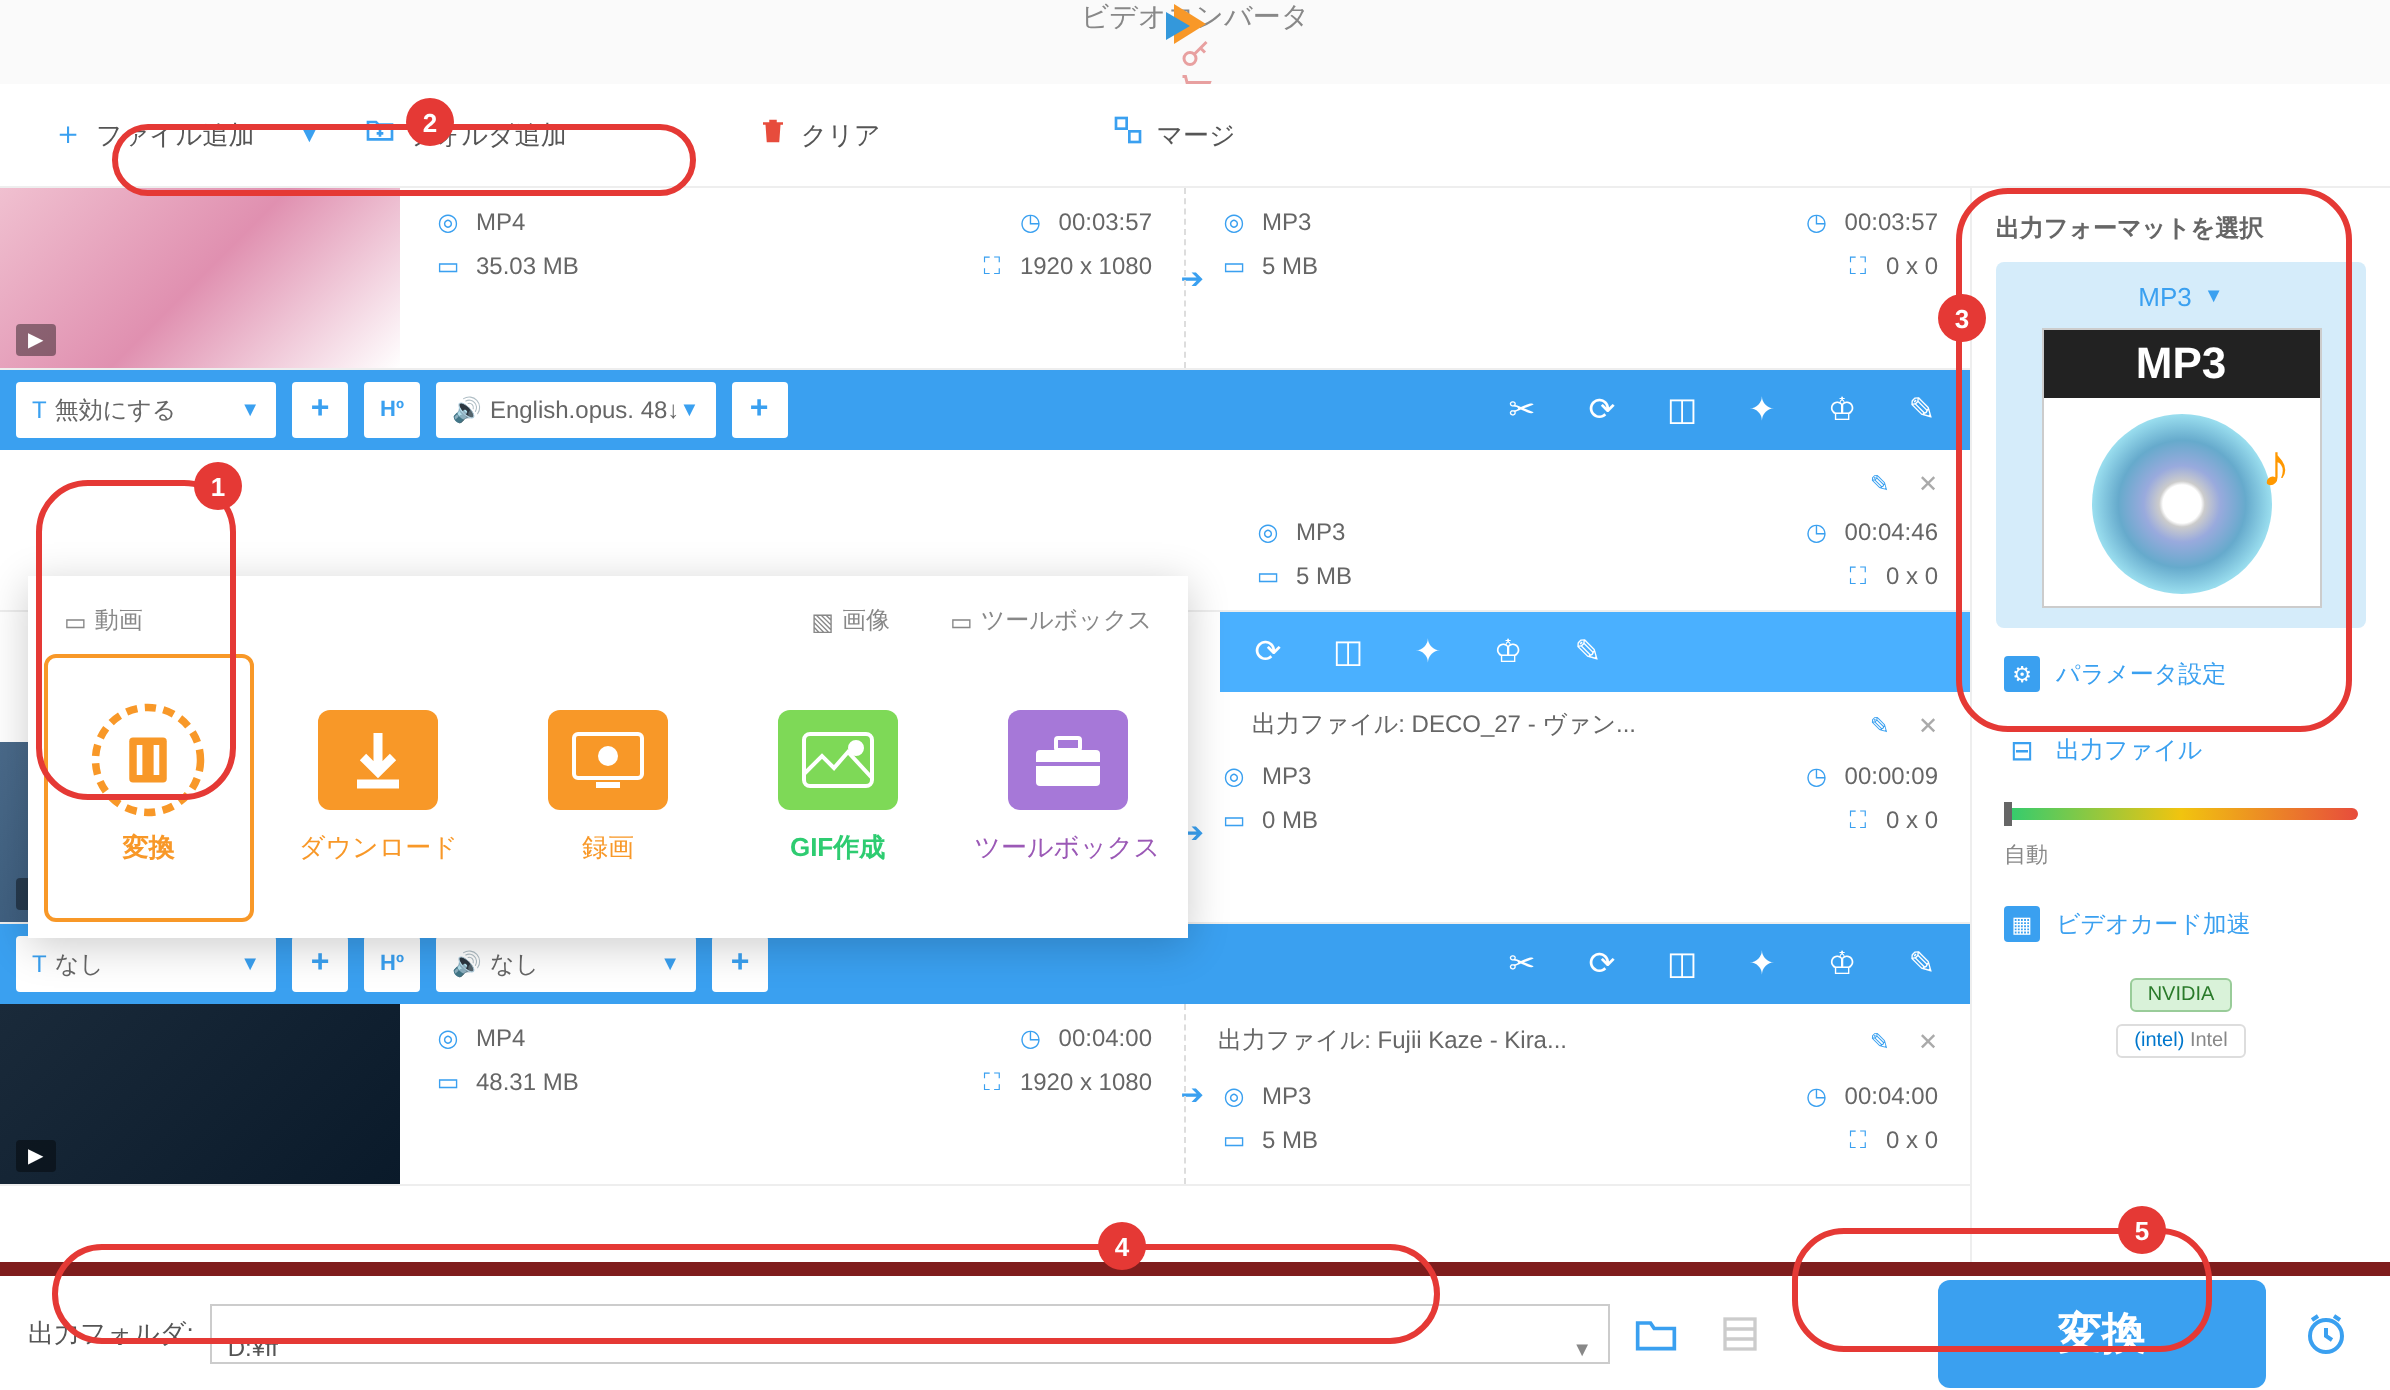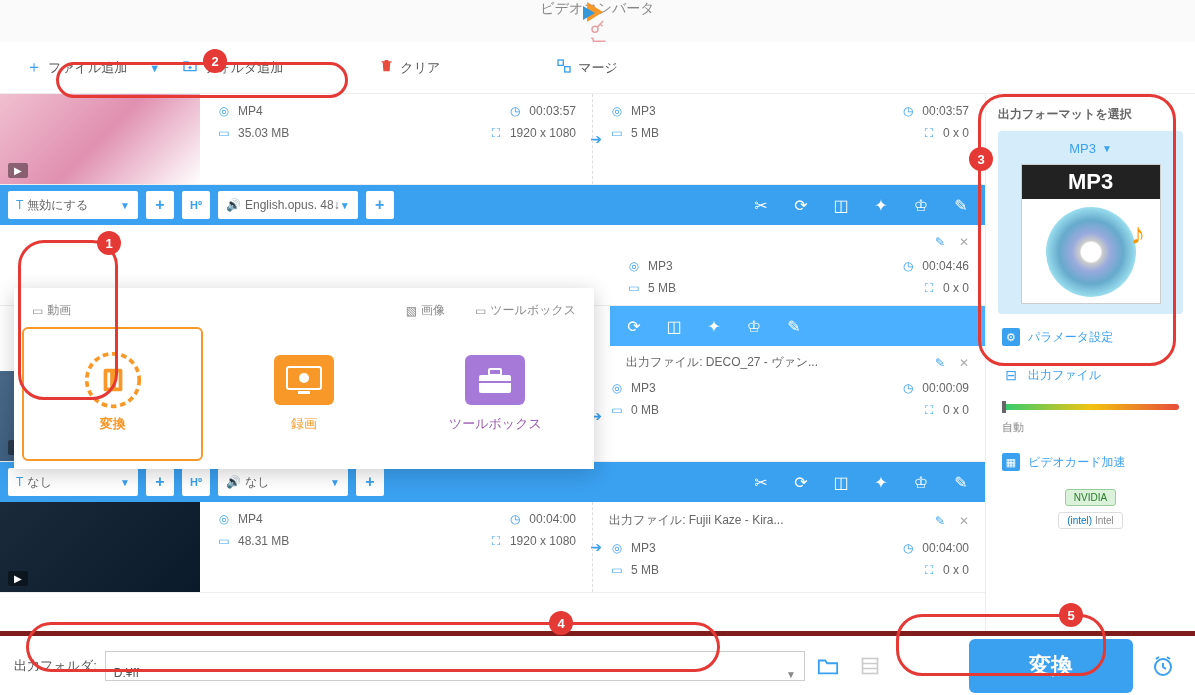--- a/index.html
+++ b/index.html
@@ -70,21 +70,21 @@
 
 .slider { height: 6px; background: linear-gradient(90deg, #2ecc71, #f1c40f, #e74c3c); border-radius: 3px; position: relative; margin: 6px 4px 2px; }
 .slider::after { content: ""; position: absolute; left: 0; top: -3px; width: 4px; height: 12px; background: #666; }
 .slider-lbl { font-size: 11px; color: #888; margin: 0 4px 4px; }
 
 .gpu-row { display: flex; align-items: center; gap: 6px; font-size: 11px; color: #888; margin-top: 4px; flex-direction: column; }
 .gpu-row .badge { padding: 2px 8px; border: 1px solid #ddd; border-radius: 3px; font-size: 10px; }
 .gpu-row .nv { background: #d9f2d9; color: #2a7a2a; border-color: #9c9; }
 
 
-.bottombar { height: 64px; display: flex; align-items: center; padding: 0 14px; gap: 12px; background: #fff; border-top: 5px solid #7f1d1d; }
+.bottombar { height: 64px; display: flex; align-items: center; padding: 0 14px; gap: 12px; background: #fff; border-top: 7px solid #7f1d1d; }
 .outfolder { display: flex; align-items: center; gap: 8px; font-size: 13px; color: #555; flex: 1; }
 .outfolder select, .outfolder .path { flex: 1; height: 30px; border: 1px solid #ccc; padding: 0 8px; font-size: 12px; display: flex; align-items: flex-end; justify-content: space-between; cursor: pointer; }
 .folderic { width: 30px; height: 30px; display: flex; align-items: center; justify-content: center; color: #3aa0f0; font-size: 18px; cursor: pointer; }
 .bigbtn { background: #3aa0f0; color: #fff; font-size: 22px; font-weight: bold; padding: 12px 60px; border-radius: 6px; cursor: pointer; }
 .clockbtn { width: 36px; height: 36px; display: flex; align-items: center; justify-content: center; color: #3aa0f0; font-size: 22px; cursor: pointer; }
 
 
 .popover { position: absolute; left: 14px; top: 194px; width: 580px; background: #fff; box-shadow: 0 4px 20px rgba(0,0,0,0.2); z-index: 50; padding: 10px; }
 .popover .tabs { display: flex; gap: 30px; font-size: 12px; color: #888; padding: 4px 8px 10px; }
 .popover .tabs .tab { display: flex; align-items: center; gap: 4px; }
@@ -395,30 +395,48 @@
             <div class="ticon" style="background:transparent">
               <svg width="64" height="64" viewBox="0 0 64 64">
                   <circle cx="32" cy="32" r="28" fill="none" stroke="#f89828" stroke-width="4" stroke-dasharray="6 4"></circle>
                   <rect x="22" y="20" width="20" height="24" rx="2" fill="#f89828"></rect>
                   <rect x="26" y="24" width="3" height="16" fill="#fff"></rect>
                   <rect x="35" y="24" width="3" height="16" fill="#fff"></rect>
                 </svg>
             </div>
             <span class="lbl">変換</span>
           </div>
+          <div class="tile dl">
+            <div class="ticon" style="background:#f89828">
+              <svg width="36" height="36" viewBox="0 0 24 24" fill="#fff">
+                  <path d="M12 3v12M7 11l5 5 5-5M5 20h14" stroke="#fff" stroke-width="3" fill="none"></path>
+                </svg>
+            </div>
+            <span class="lbl">ダウンロード</span>
+          </div>
           <div class="tile rec">
             <div class="ticon" style="background:#f89828">
               <svg width="40" height="32" viewBox="0 0 40 32" fill="#fff">
                   <rect x="3" y="3" width="34" height="22" rx="2" fill="none" stroke="#fff" stroke-width="2"></rect>
                   <circle cx="20" cy="14" r="5"></circle>
                   <rect x="14" y="27" width="12" height="3"></rect>
                 </svg>
             </div>
             <span class="lbl">録画</span>
           </div>
+          <div class="tile gif">
+            <div class="ticon" style="background:#7ed957">
+              <svg width="38" height="30" viewBox="0 0 38 30" fill="none" stroke="#fff" stroke-width="2">
+                  <rect x="2" y="2" width="34" height="26" rx="3"></rect>
+                  <path d="M2 22l9-9 6 6 7-8 12 13"></path>
+                  <circle cx="28" cy="9" r="3" fill="#fff"></circle>
+                </svg>
+            </div>
+            <span class="lbl">GIF作成</span>
+          </div>
           <div class="tile tb">
             <div class="ticon" style="background:#a678d8">
               <svg width="40" height="34" viewBox="0 0 40 34" fill="#fff">
                   <rect x="4" y="12" width="32" height="18" rx="2"></rect>
                   <rect x="14" y="6" width="12" height="6" rx="1" fill="none" stroke="#fff" stroke-width="2"></rect>
                   <rect x="4" y="18" width="32" height="2" fill="#a678d8"></rect>
                 </svg>
             </div>
             <span class="lbl">ツールボックス</span>
           </div>

